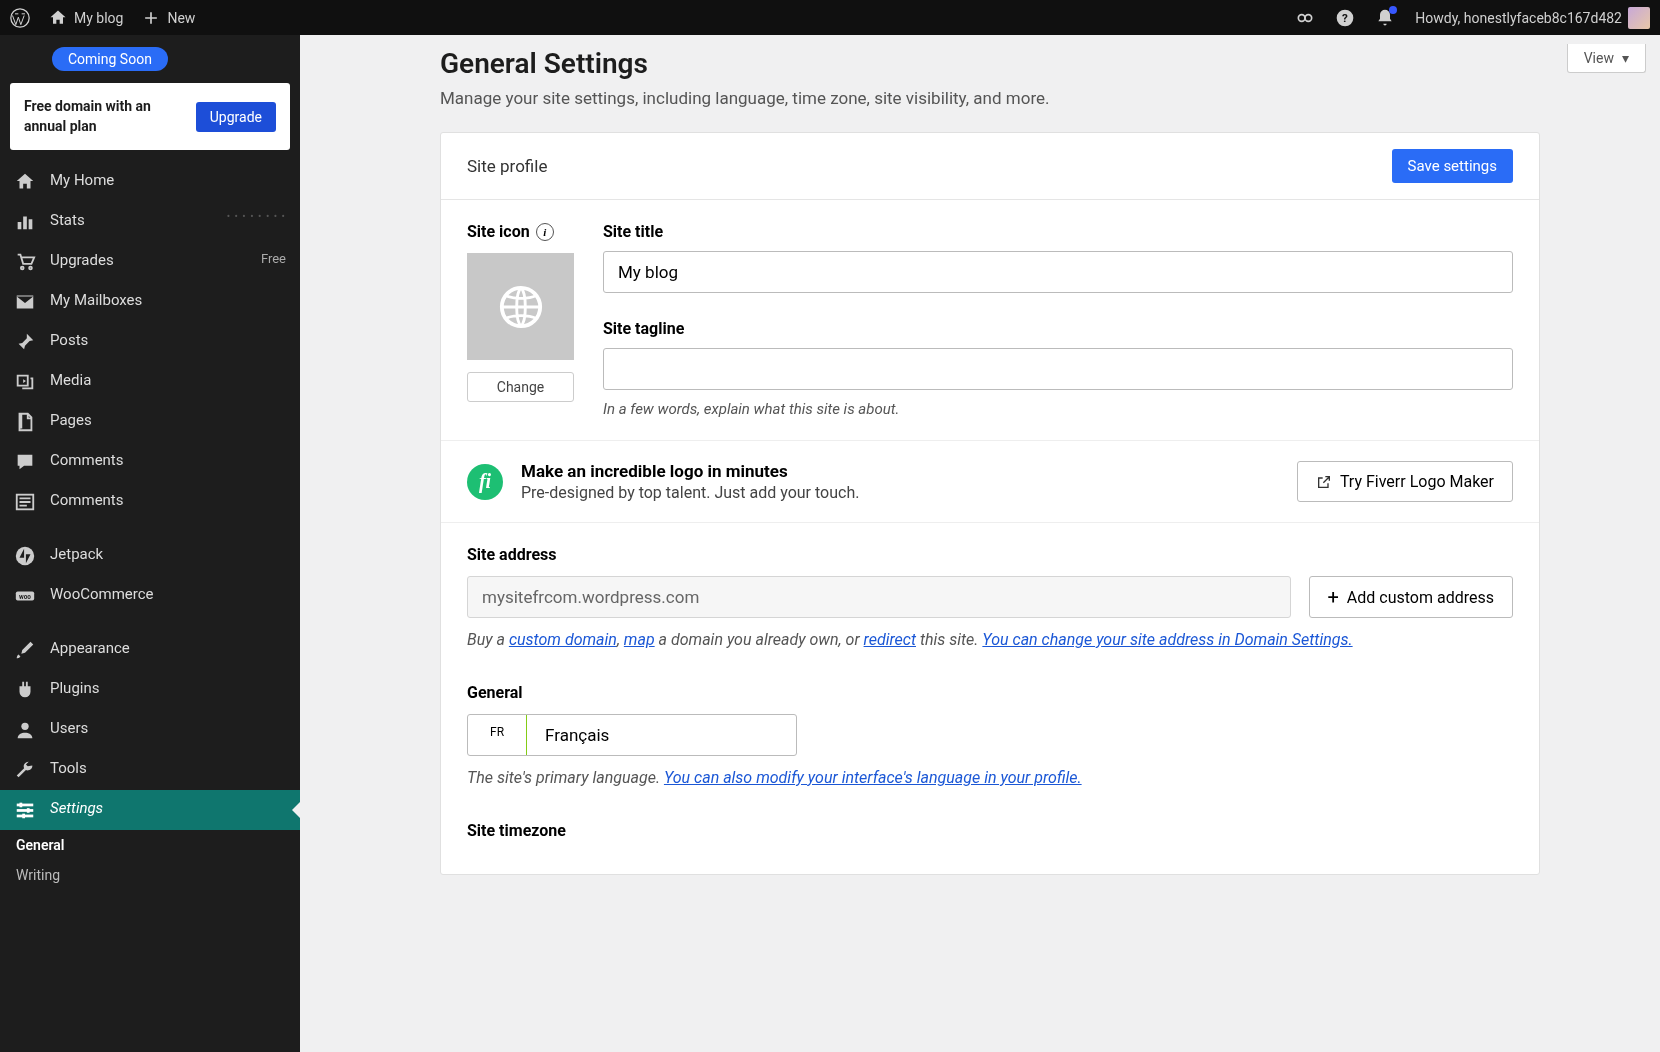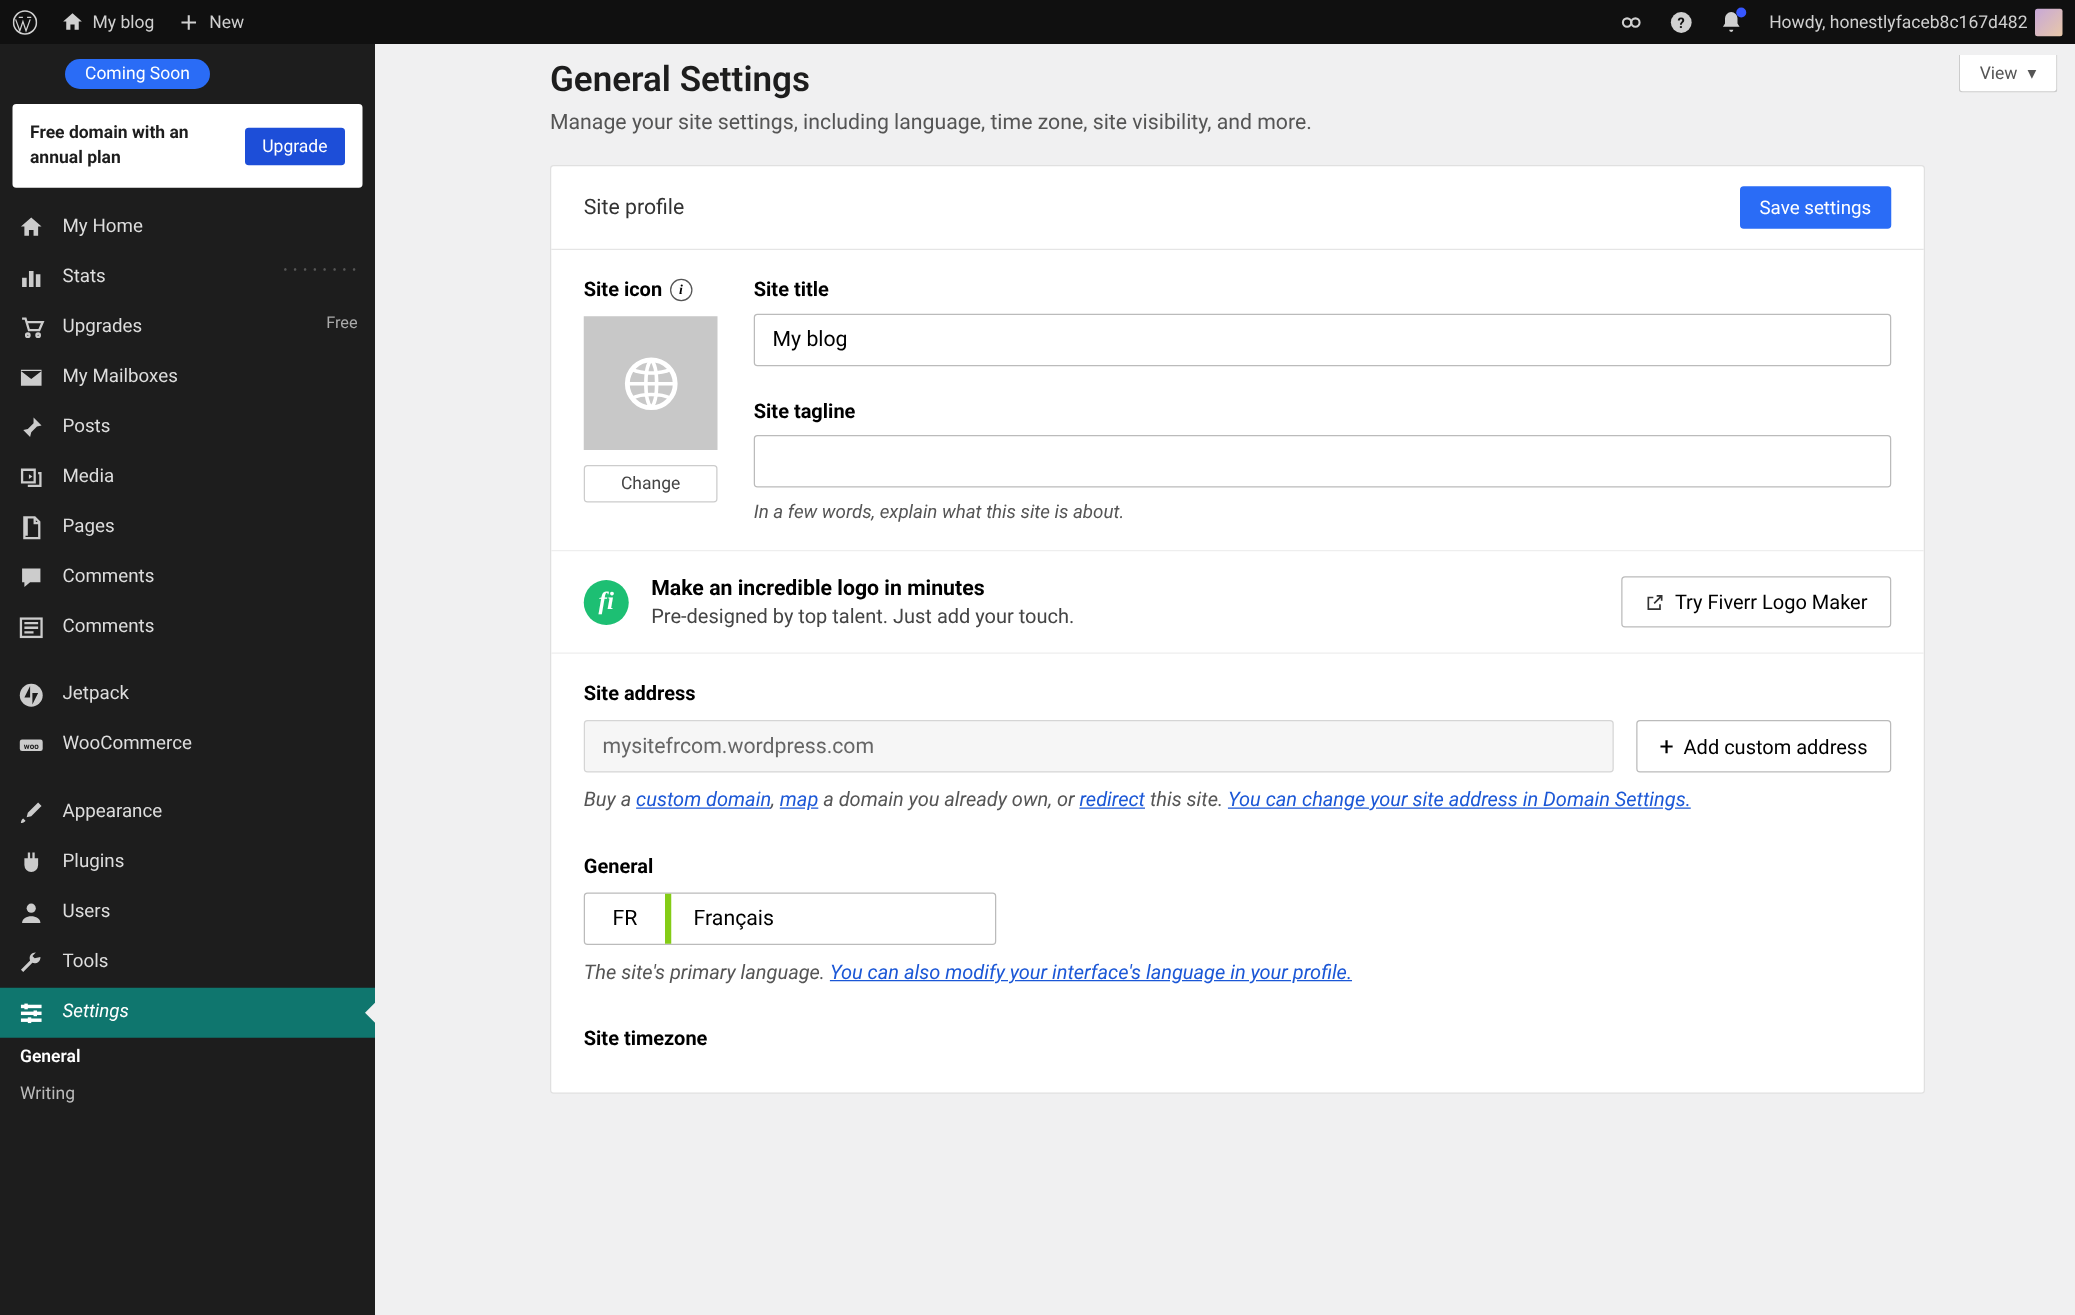--- a/index.html
+++ b/index.html
@@ -58,21 +58,21 @@
 .ext-icon { width:16px; height:16px; fill:#333; }
 .section-label { font-size:16px; font-weight:700; margin-bottom:12px; }
 .addr-row { display:flex; gap:18px; margin-bottom:12px; }
 .addr-input { flex:1; padding:10px 14px; font-size:17px; border:1px solid #d5d5d5; border-radius:3px; background:#f6f6f6; color:#666; }
 .add-addr-btn { background:#fff; border:1px solid #bbb; border-radius:3px; padding:10px 18px; font-size:16px; cursor:pointer; display:flex; align-items:center; gap:8px; }
 .plus { font-size:20px; line-height:1; }
 .desc-line { font-size:16px; font-style:italic; color:#555; }
 .desc-line a { color:#1b57d6; text-decoration:underline; }
 .sect-gap { height:34px; }
 .lang-box { display:flex; border:1px solid #bbb; border-radius:3px; width:330px; margin-bottom:12px; }
-.lang-code { padding:10px 22px; border-right:5px solid #84cc16; font-size:17px;text-align:right; }
+.lang-code { padding:10px 22px; border-right:1px solid #84cc16; font-size:12px;text-align:right; }
 .lang-name { padding:10px 18px; font-size:17px; flex:1; }
 </style>
 </head>
 <body>
 
 <div class="topbar">
   <div class="topbar-left">
     <span class="tb-item">
         <svg class="tb-icon" viewBox="0 0 24 24">
           <circle cx="12" cy="12" r="11" fill="none" stroke="#d0d0d0" stroke-width="1.5"></circle>

